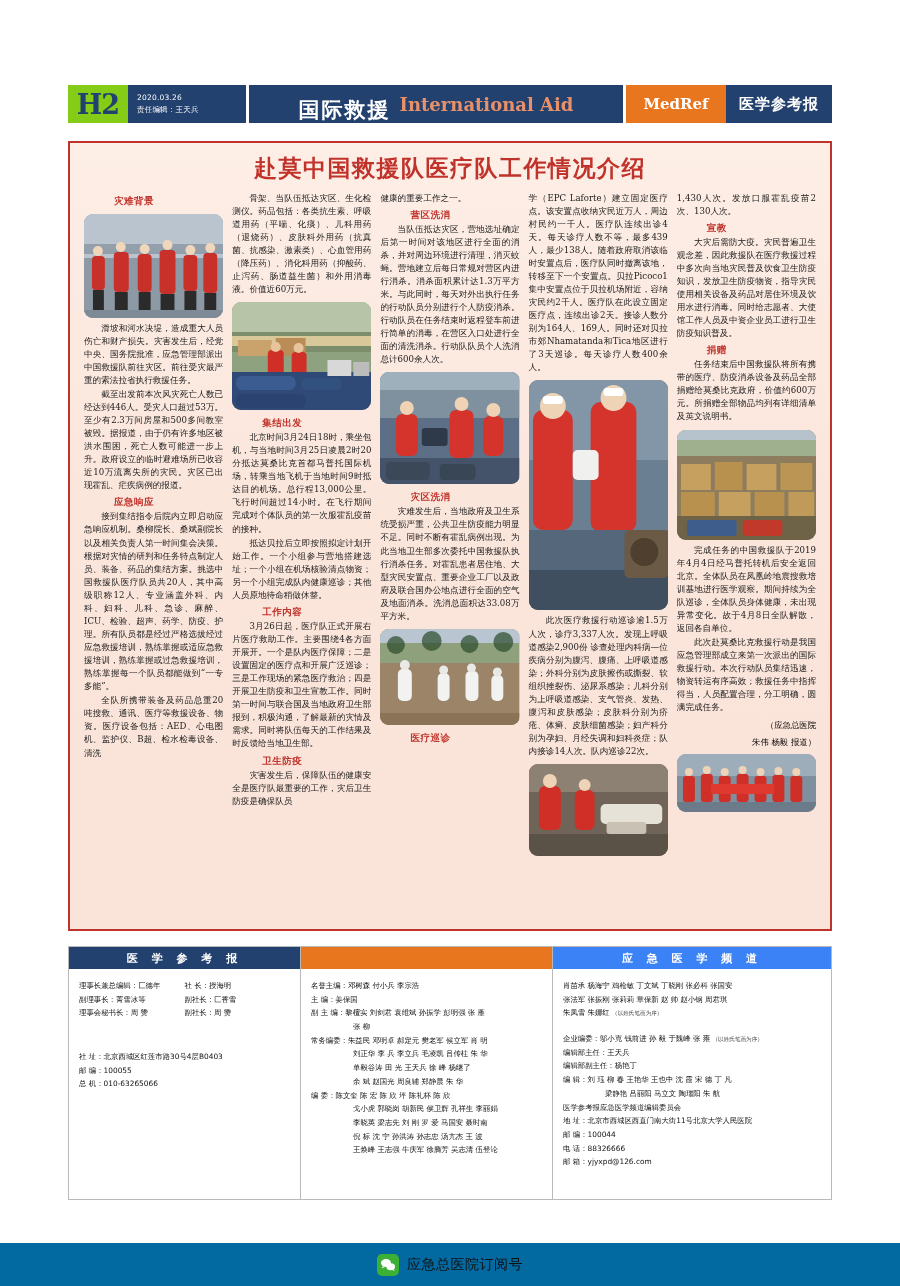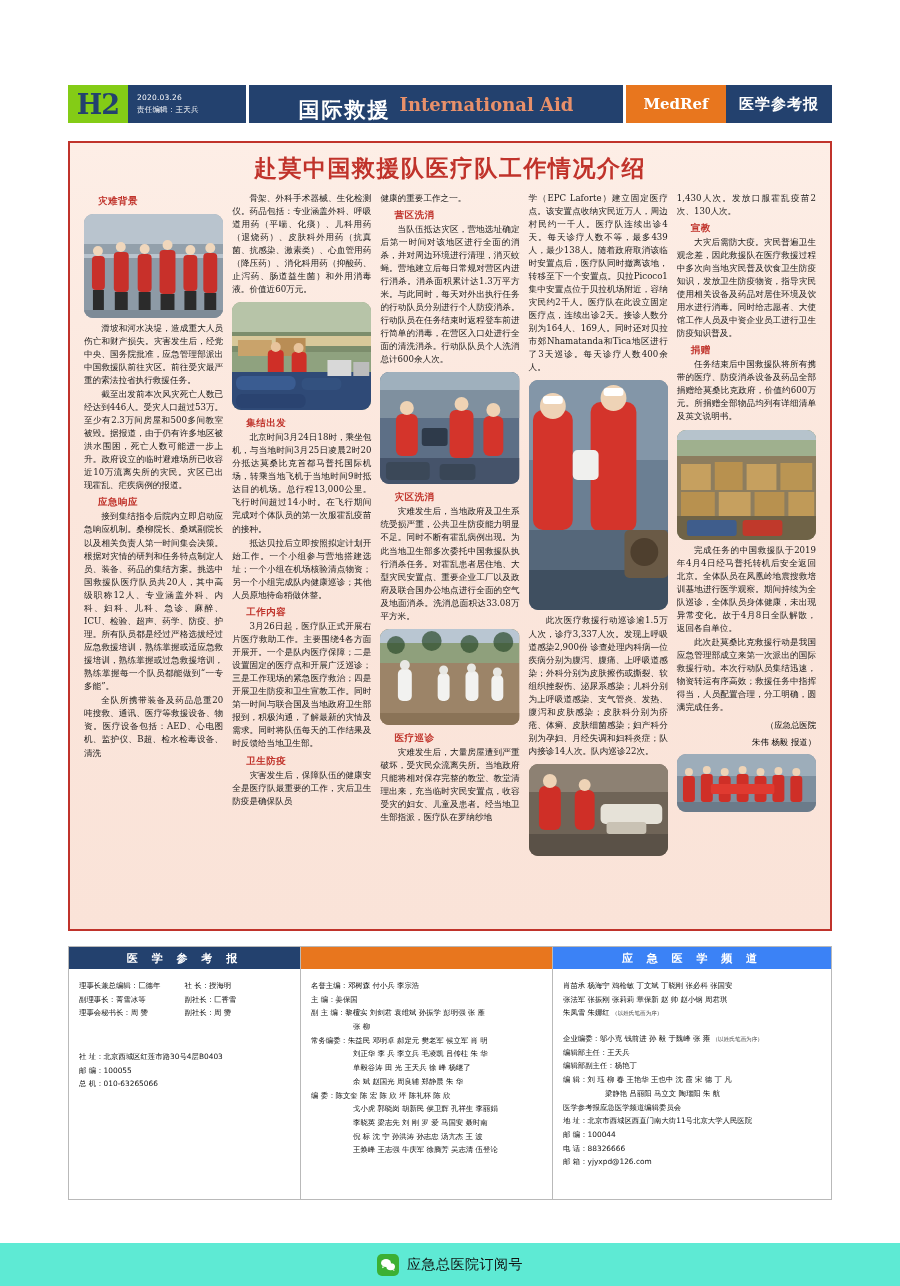--- a/index.html
+++ b/index.html
@@ -63,21 +63,21 @@
   }
   .cols {
     display: flex; gap: 9px; height: 745px;
   }
   .col {
     flex: 1; min-width: 0; position: relative;
     display: flex; flex-direction: column;
   }
   .sec-head {
     color: #c0332b; font-size: 9.5px; font-weight: bold;
-    margin: 3px 0 1px 14px; letter-spacing: .5px;
+    margin: 3px 0 1px 30px; letter-spacing: .5px;
   }
   .para {
     font-size: 8.6px; line-height: 1.52; color: #1a1a1a;
     text-align: justify; text-justify: inter-ideograph;
     text-indent: 2em; margin-bottom: 1px;
     font-family: "DejaVu Serif", "Liberation Serif", serif;
   }
   .para.noindent { text-indent: 0; }
   .byline { font-size: 8.4px; text-align: right; line-height: 1.5; margin-top: 4px;
             font-family: "DejaVu Serif","Liberation Serif",serif; }
@@ -106,21 +106,21 @@
   .kv { font-size: 7.4px; line-height: 1.85; color: #111; white-space: nowrap; }
   .two-col-rows { display: flex; }
   .two-col-rows > div { flex: 1; }
   .tiny { font-size: 5.6px; color: #444; }
   .blk { margin-top: 12px; }
 
   
   .wechat {
     position: absolute; left: 0; top: 1243px; width: 900px; height: 43px;
     display: flex; align-items: center; justify-content: center; gap: 8px;
-    background: #5eead4;
+    background: #0369a1;
   }
   .wechat-icon {
     width: 22px; height: 22px; border-radius: 5px; background: #3cb034;
     display: flex; align-items: center; justify-content: center;
   }
   .wechat-text { font-size: 14px; color: #111; letter-spacing: .5px; }
 </style>
 </head>
 <body>
 
@@ -185,21 +185,21 @@
         </div>
 
         <div class="para">滑坡和河水决堤，造成重大人员伤亡和财产损失。灾害发生后，经党中央、国务院批准，应急管理部派出中国救援队前往灾区。前往受灾最严重的索法拉省执行救援任务。</div>
         <div class="para">截至出发前本次风灾死亡人数已经达到446人。受灾人口超过53万。至少有2.3万间房屋和500多间教室被毁。据报道，由于仍有许多地区被洪水围困，死亡人数可能进一步上升。政府设立的临时避难场所已收容近10万流离失所的灾民。灾区已出现霍乱、疟疾病例的报道。</div>
         <div class="sec-head">应急响应</div>
         <div class="para">接到集结指令后院内立即启动应急响应机制。桑柳院长、桑斌副院长以及相关负责人第一时间集会决策。根据对灾情的研判和任务特点制定人员、装备、药品的集结方案。挑选中国救援队医疗队员共20人，其中高级职称12人、专业涵盖外科、内科、妇科、儿科、急诊、麻醉、ICU、检验、超声、药学、防疫、护理。所有队员都是经过严格选拔经过应急救援培训，熟练掌握或适应急救援培训，熟练掌握或过急救援培训，熟练掌握每一个队员都能做到“一专多能”。</div>
         <div class="para">全队所携带装备及药品总重20吨搜救、通讯、医疗等救援设备、物资。医疗设备包括：AED、心电图机、监护仪、B超、检水检毒设备、清洗</div>
       </div>
 
       <div class="col">
-        <div class="para">骨架、外科手术器械、生化检测仪。药品包括：专业涵盖外科、呼吸道用药（平喘、化痰）、儿科用药（退烧药）、皮肤科外用药（抗真菌、抗感染、激素类）、心血管用药（降压药）、消化科用药（抑酸药、止泻药、肠道益生菌）和外用消毒液。价值近60万元。</div>
+        <div class="para">骨架、当队伍抵达灾区、生化检测仪。药品包括：各类抗生素、呼吸道用药（平喘、化痰）、儿科用药（退烧药）、皮肤科外用药（抗真菌、抗感染、激素类）、心血管用药（降压药）、消化科用药（抑酸药、止泻药、肠道益生菌）和外用消毒液。价值近60万元。</div>
 
         <div class="photo" style="height:108px">
           <svg viewBox="0 0 140 108" preserveAspectRatio="none">
             <rect width="140" height="108" fill="#8fa27f"></rect>
             <rect width="140" height="30" fill="#b7c4a8"></rect>
             <rect y="30" width="140" height="20" fill="#7c8d6c"></rect>
             <rect x="0" y="34" width="140" height="10" fill="#d8c89a"></rect>
             <rect x="6" y="38" width="34" height="16" fill="#c9a36b"></rect>
             <rect x="44" y="36" width="30" height="18" fill="#b98d55"></rect>
             <g fill="#cf2f27">
@@ -278,21 +278,20 @@
               <circle cx="25" cy="36" r="5"></circle>
                 <circle cx="64" cy="41" r="4.5"></circle>
               <circle cx="92" cy="39" r="4.5"></circle>
                 <circle cx="118" cy="43" r="4.5"></circle>
             </g>
             <rect x="0" y="84" width="140" height="12" fill="#8a7357"></rect>
           </svg>
         </div>
 
         <div class="sec-head">医疗巡诊</div>
-        <div class="para">灾难发生后，大量房屋遭到严重破坏，受灾民众流离失所。当地政府只能将相对保存完整的教堂、教堂清理出来，充当临时灾民安置点，收容受灾的妇女、儿童及患者。经当地卫生部指派，医疗队在罗纳纱地</div>
       </div>
 
       <div class="col">
         <div class="para noindent">学（EPC Laforte）建立固定医疗点。该安置点收纳灾民近万人，周边村民约一千人。医疗队连续出诊4天。每天诊疗人数不等，最多439人，最少138人。随着政府取消该临时安置点后，医疗队同时撤离该地，转移至下一个安置点。贝拉Picoco1集中安置点位于贝拉机场附近，容纳灾民约2千人。医疗队在此设立固定医疗点，连续出诊2天。接诊人数分别为164人、169人。同时还对贝拉市郊Nhamatanda和Tica地区进行了3天巡诊。每天诊疗人数400余人。</div>
 
         <div class="photo" style="height:230px">
           <svg viewBox="0 0 140 230" preserveAspectRatio="none">
             <rect width="140" height="230" fill="#6b7f93"></rect>
             <rect width="140" height="80" fill="#8396a8"></rect>
             <g fill="#d4342b">

